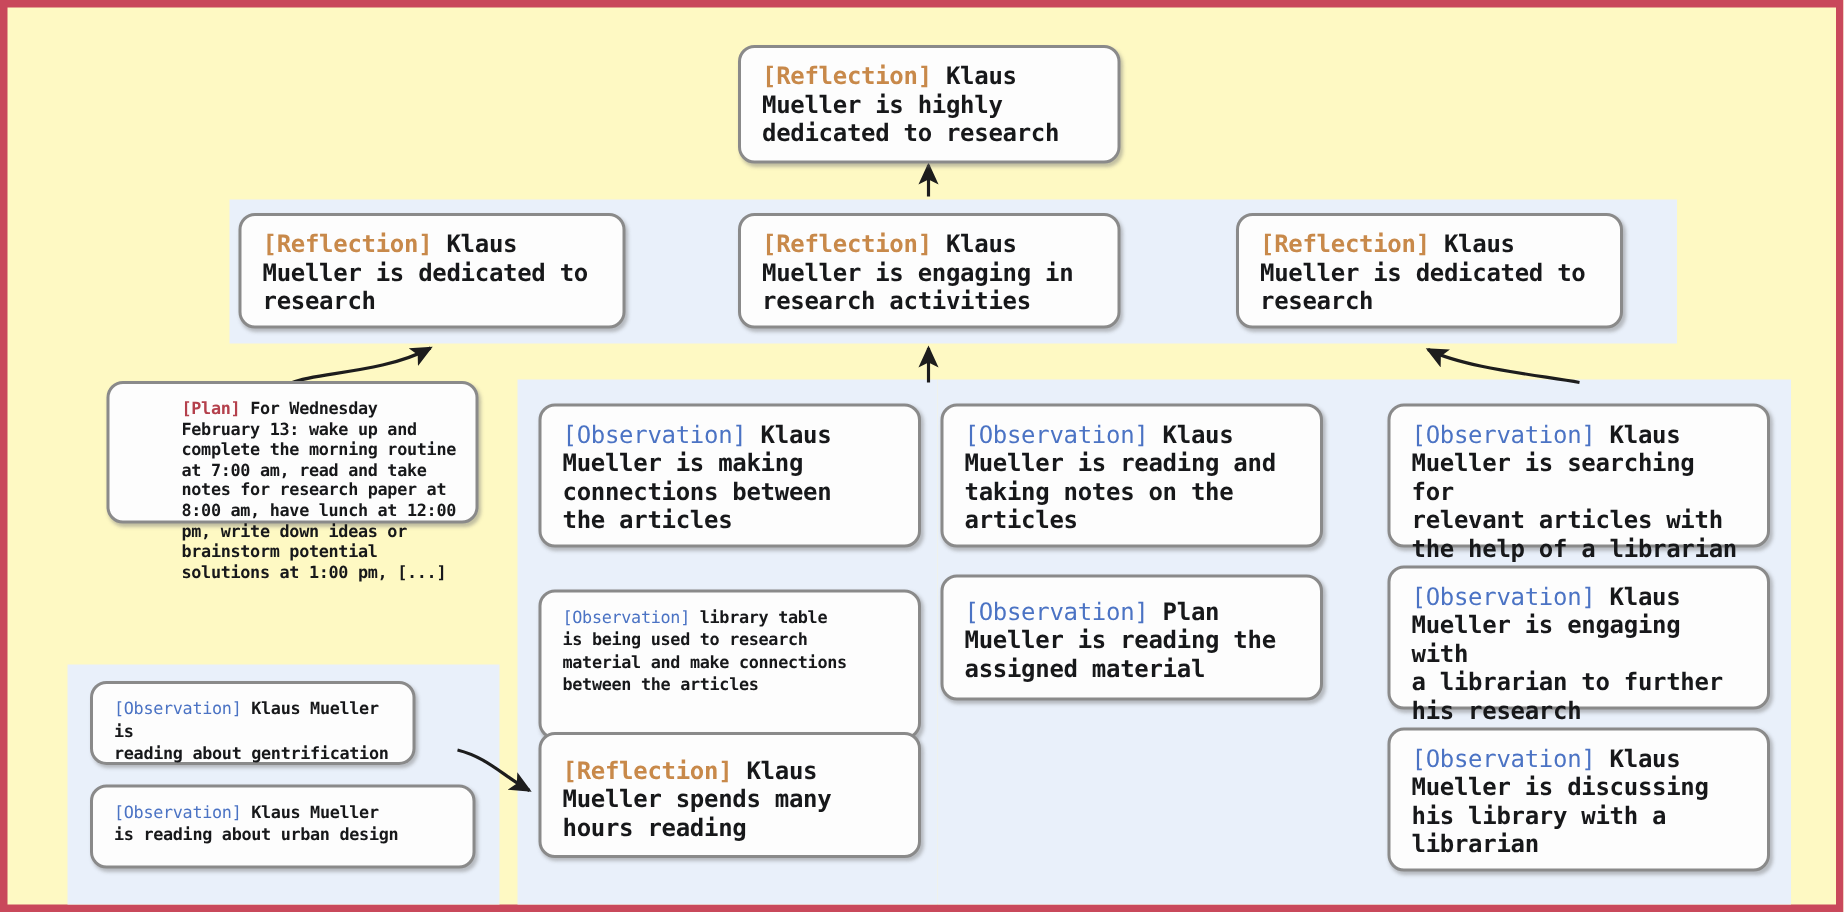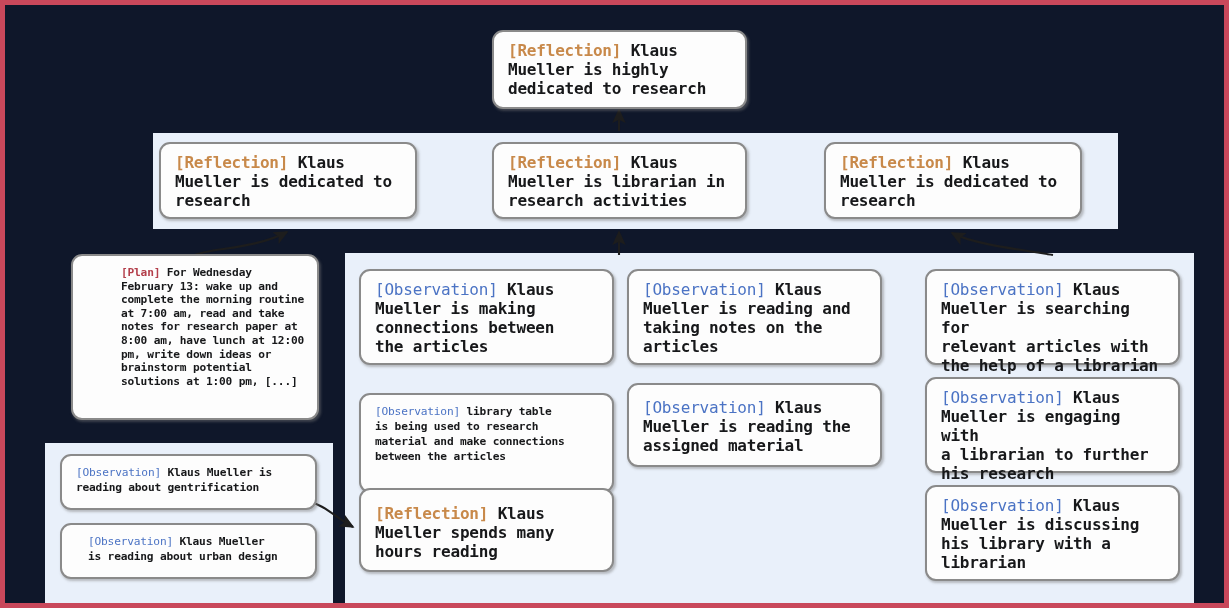--- a/index.html
+++ b/index.html
@@ -7,21 +7,21 @@
     padding: 0;
     background: #ffffff;
   }
   body {
     font-family: "DejaVu Sans Mono", "Liberation Mono", monospace;
   }
   #canvas {
     position: relative;
     width: 1229px;
     height: 608px;
-    background: #0f172a;
+    background: #fef9c3;
     box-sizing: border-box;
     border: 5px solid #c9485b;
     overflow: hidden;
   }
   .panel {
     position: absolute;
     background: #e9f0fa;
     z-index: 1;
   }
   .node {
@@ -114,49 +114,49 @@
   </div>
 
   <div class="node" style="left: 154px; top: 137px; width: 258px; height: 77px; border-color: rgb(138, 138, 138);">
     <span class="txt"><span class="tag-reflection" style="color: rgb(200, 137, 74);">[Reflection]</span><span> Klaus
 Mueller is dedicated to
 research</span></span>
   </div>
 
   <div class="node" style="left: 487px; top: 137px; width: 255px; height: 77px; border-color: rgb(138, 138, 138);">
     <span class="txt"><span class="tag-reflection" style="color: rgb(200, 137, 74);">[Reflection]</span><span> Klaus
-Mueller is librarian in
+Mueller is engaging in
 research activities</span></span>
   </div>
 
   <div class="node" style="left: 819px; top: 137px; width: 258px; height: 77px; border-color: rgb(138, 138, 138);">
     <span class="txt"><span class="tag-reflection" style="color: rgb(200, 137, 74);">[Reflection]</span><span> Klaus
 Mueller is dedicated to
 research</span></span>
   </div>
 
-  <div class="node" style="left: 66px; top: 249px; width: 248px; height: 166px; padding-top: 10px; border-color: rgb(138, 138, 138); padding-left: 48px;">
+  <div class="node" style="left: 66px; top: 249px; width: 248px; height: 95px; padding-top: 10px; border-color: rgb(138, 138, 138); padding-left: 48px;">
     <span class="txt" style="font-size:11.2px; line-height:13.6px;"><span class="tag-plan" style="color: rgb(180, 64, 76);">[Plan]</span><span> For Wednesday
 February 13: wake up and
 complete the morning routine
 at 7:00 am, read and take
 notes for research paper at
 8:00 am, have lunch at 12:00
 pm, write down ideas or
 brainstorm potential
 solutions at 1:00 pm, [...]</span></span>
   </div>
 
-  <div class="node" style="left: 55px; top: 449px; width: 257px; height: 56px; border-color: rgb(138, 138, 138);">
+  <div class="node" style="left: 55px; top: 449px; width: 217px; height: 56px; border-color: rgb(138, 138, 138);">
     <span class="txt" style="font-size:11.2px; line-height:15px;"><span class="tag-observation" style="color: rgb(75, 115, 196);">[Observation]</span><span> Klaus Mueller is
 reading about gentrification</span></span>
   </div>
 
   <div class="node" style="left: 55px; top: 518px; width: 257px; height: 56px; border-color: rgb(138, 138, 138);">
-    <span class="txt" style="font-size:11.2px; line-height:15px;margin-left:12px;"><span class="tag-observation" style="color: rgb(75, 115, 196);">[Observation]</span><span> Klaus Mueller
+    <span class="txt" style="font-size:11.2px; line-height:15px;"><span class="tag-observation" style="color: rgb(75, 115, 196);">[Observation]</span><span> Klaus Mueller
 is reading about urban design</span></span>
   </div>
 
   <div class="node" style="left: 354px; top: 264px; width: 255px; height: 96px; border-color: rgb(138, 138, 138);">
     <span class="txt"><span class="tag-observation" style="color: rgb(75, 115, 196);">[Observation]</span><span> Klaus
 Mueller is making
 connections between
 the articles</span></span>
   </div>
 
@@ -174,21 +174,21 @@
   </div>
 
   <div class="node" style="left: 622px; top: 264px; width: 255px; height: 96px; border-color: rgb(138, 138, 138);">
     <span class="txt"><span class="tag-observation" style="color: rgb(75, 115, 196);">[Observation]</span><span> Klaus
 Mueller is reading and
 taking notes on the
 articles</span></span>
   </div>
 
   <div class="node" style="left: 622px; top: 378px; width: 255px; height: 84px; padding-top: 13px; border-color: rgb(138, 138, 138);">
-    <span class="txt"><span class="tag-observation" style="color: rgb(75, 115, 196);">[Observation]</span><span> Klaus
+    <span class="txt"><span class="tag-observation" style="color: rgb(75, 115, 196);">[Observation]</span><span> Plan
 Mueller is reading the
 assigned material</span></span>
   </div>
 
 
   <div class="node" style="left: 920px; top: 264px; width: 255px; height: 96px; border-color: rgb(138, 138, 138);">
     <span class="txt"><span class="tag-observation" style="color: rgb(75, 115, 196);">[Observation]</span><span> Klaus
 Mueller is searching for
 relevant articles with
 the help of a librarian</span></span>

